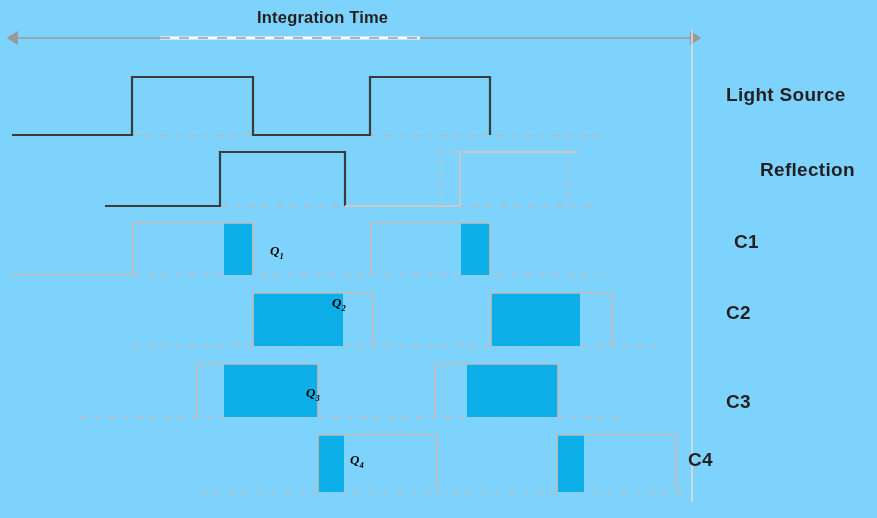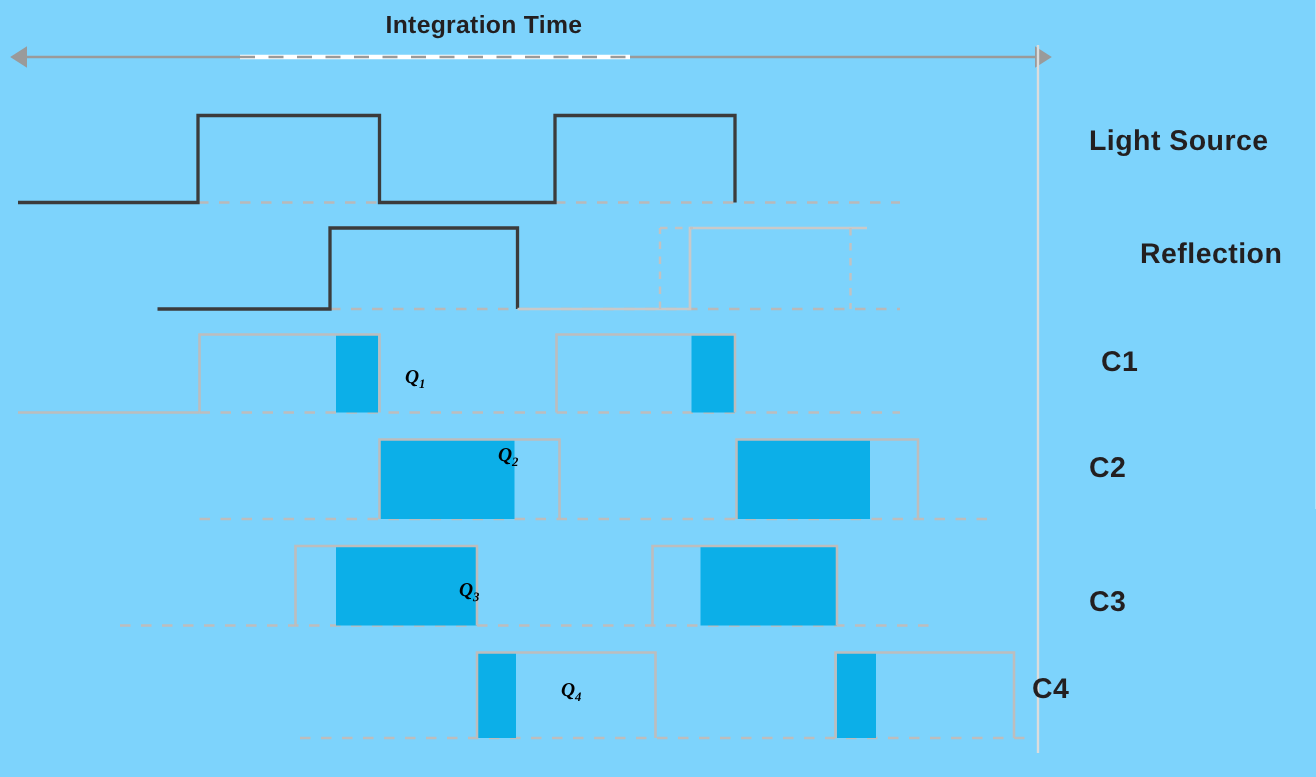--- a/index.html
+++ b/index.html
@@ -112,21 +112,21 @@
 
   <div class="charge-label" style="left:226px;top:243px;">
     <span>Q</span><sub>1</sub>
   </div>
   <div class="charge-label" style="left:288px;top:295px;">
     <span>Q</span><sub>2</sub>
   </div>
   <div class="charge-label" style="left:262px;top:385px;">
     <span>Q</span><sub>3</sub>
   </div>
-  <div class="charge-label" style="left:330px;top:452px;text-align:right;">
+  <div class="charge-label" style="left:306px;top:452px;text-align:right;">
     <span>Q</span><sub>4</sub>
   </div>
 
   <div class="row-label" style="left:726px;top:84px;">Light Source</div>
   <div class="row-label" style="left:760px;top:159px;">Reflection</div>
   <div class="row-label" style="left:734px;top:231px;">C1</div>
   <div class="row-label" style="left:726px;top:302px;">C2</div>
   <div class="row-label" style="left:726px;top:391px;">C3</div>
   <div class="row-label" style="left:688px;top:449px;">C4</div>
 

